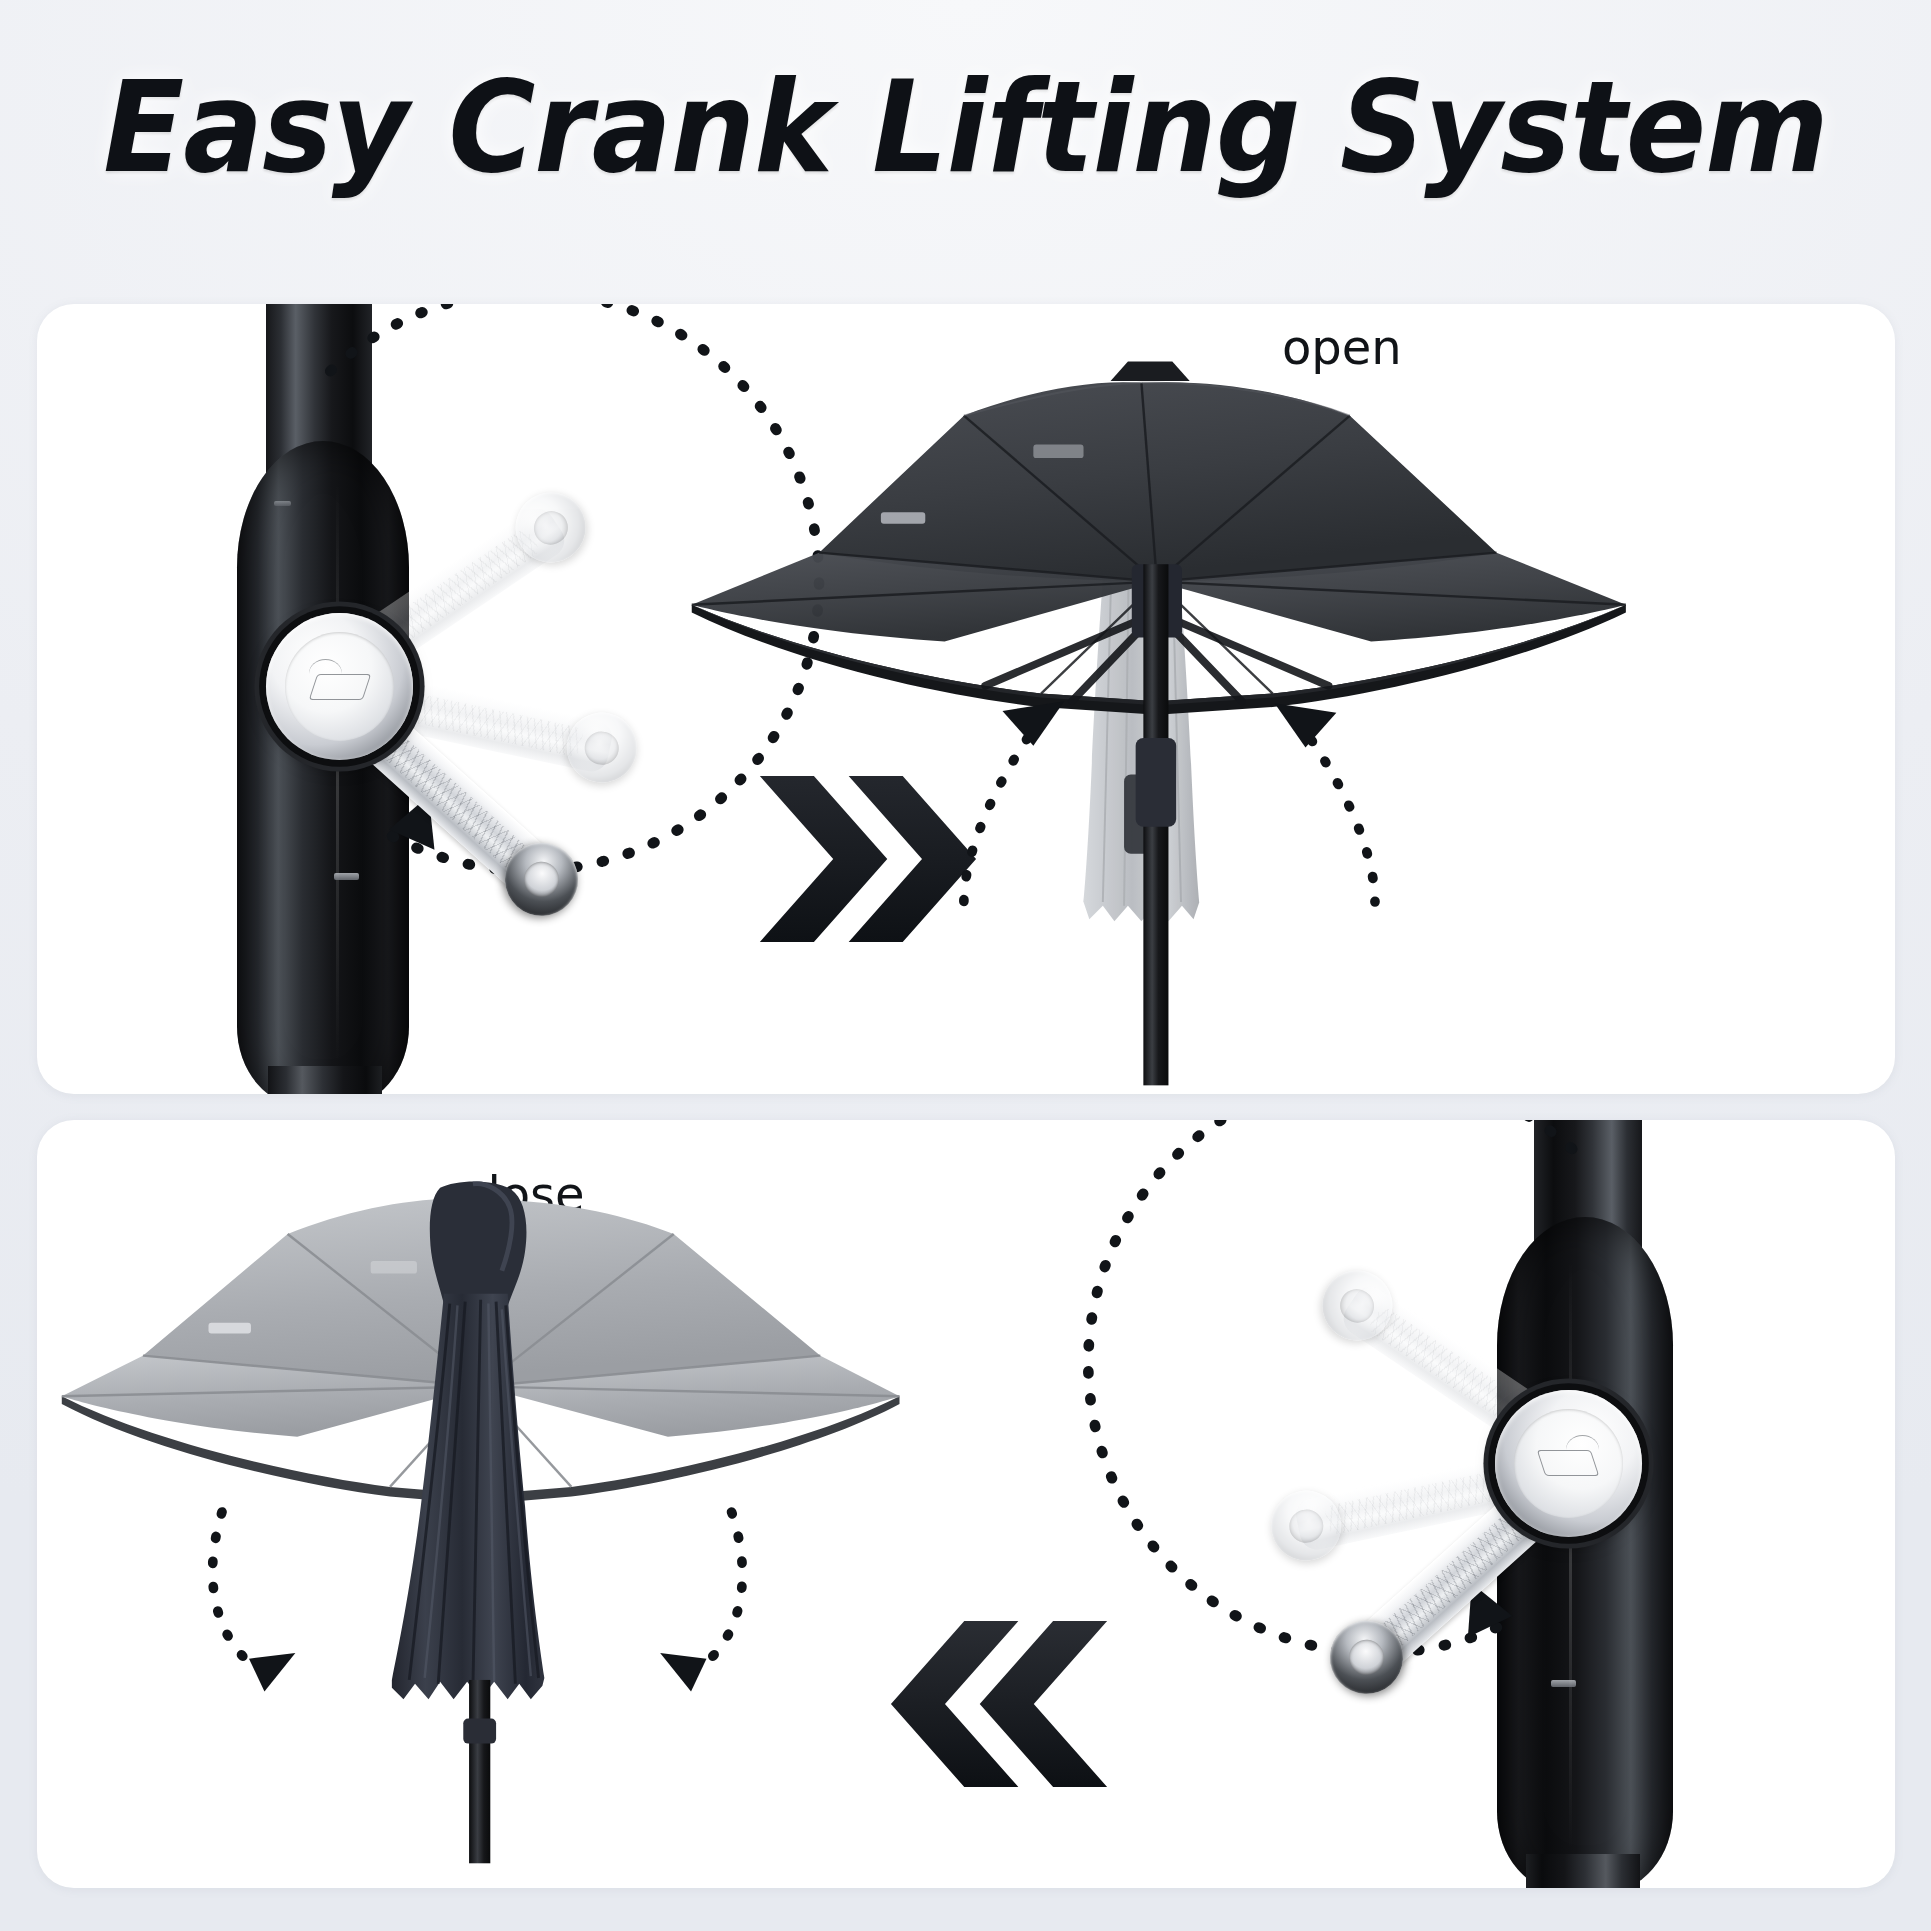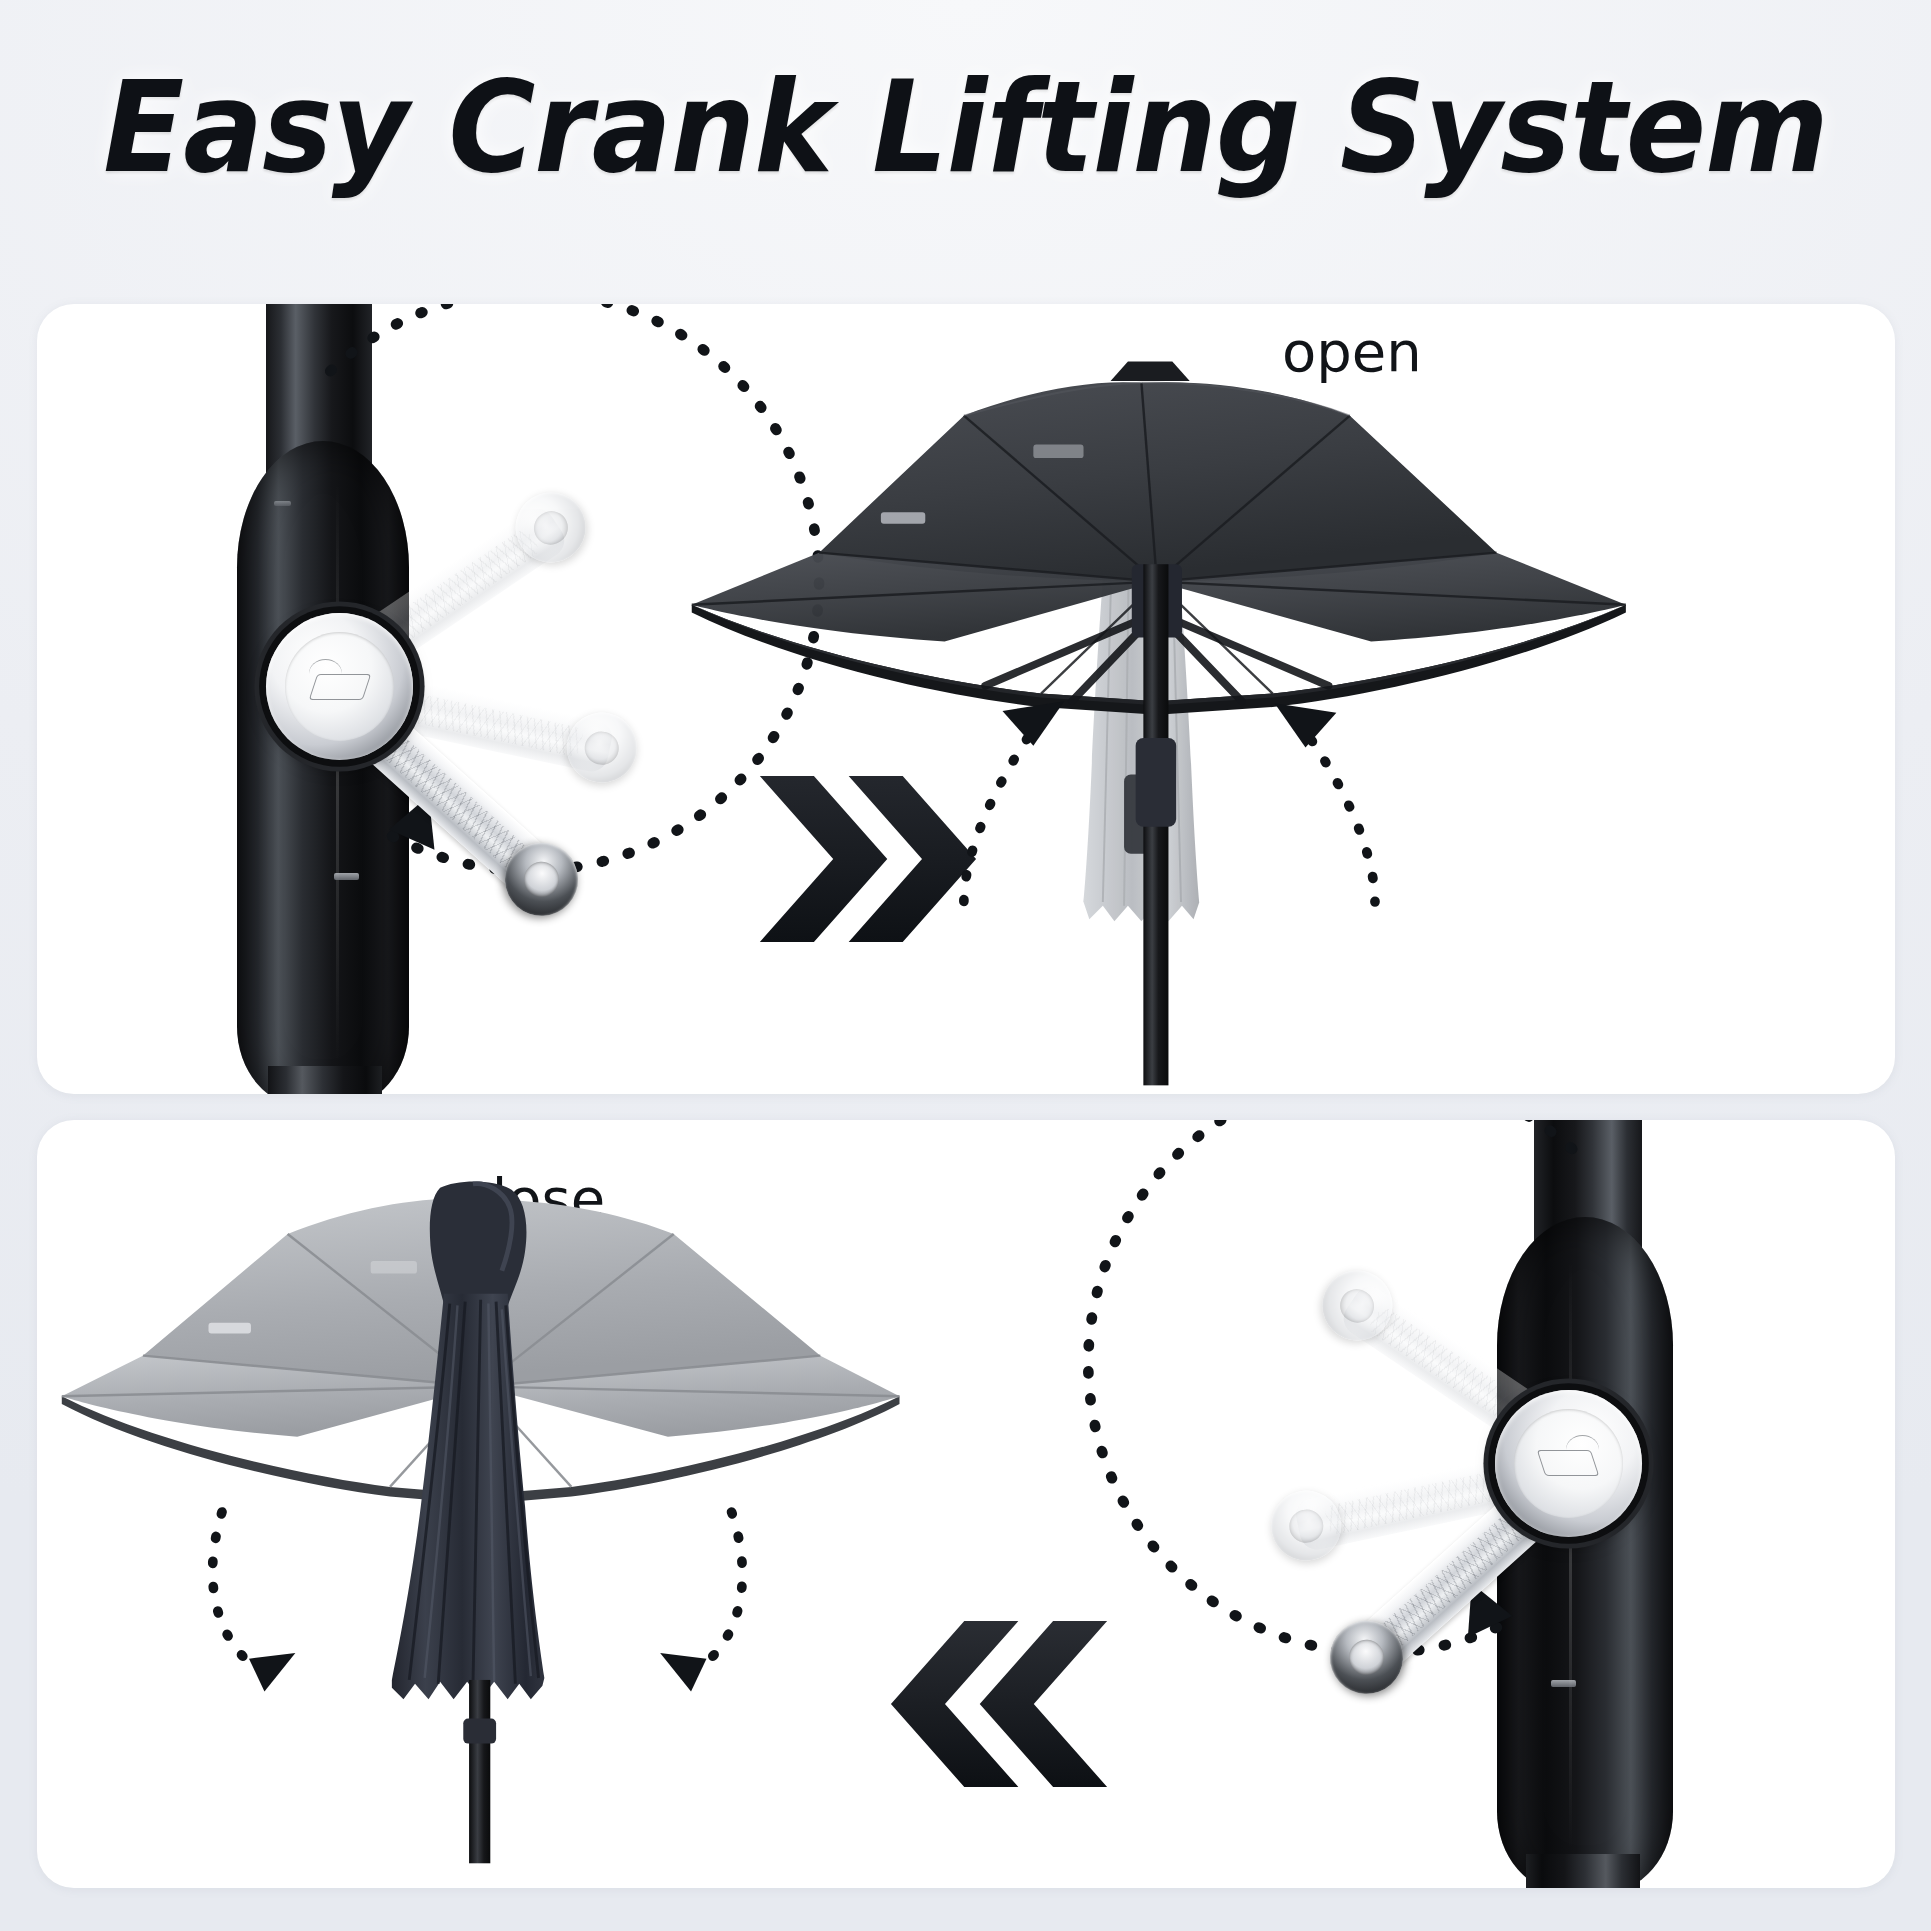--- a/index.html
+++ b/index.html
@@ -42,21 +42,21 @@
     border-radius:37px;
     box-shadow:0 1.9px 9.7px rgba(120,130,150,.10);
     overflow:hidden;
   }
   #panel-top{ left:37px; top:304px;  width:1858px; height:790px; }
   #panel-bottom{ left:37px; top:1120px; width:1858px; height:768px; }
 
   .panel-label{
     position:absolute;
     font-family:"DejaVu Sans","Liberation Sans",sans-serif;
-    font-size:56px;
+    font-size:48px;
     font-weight:400;
     color:#111418;
     letter-spacing:0px;
     white-space:nowrap;
     user-select:none;
   }
 
   
   .crank{ position:absolute; }
 

